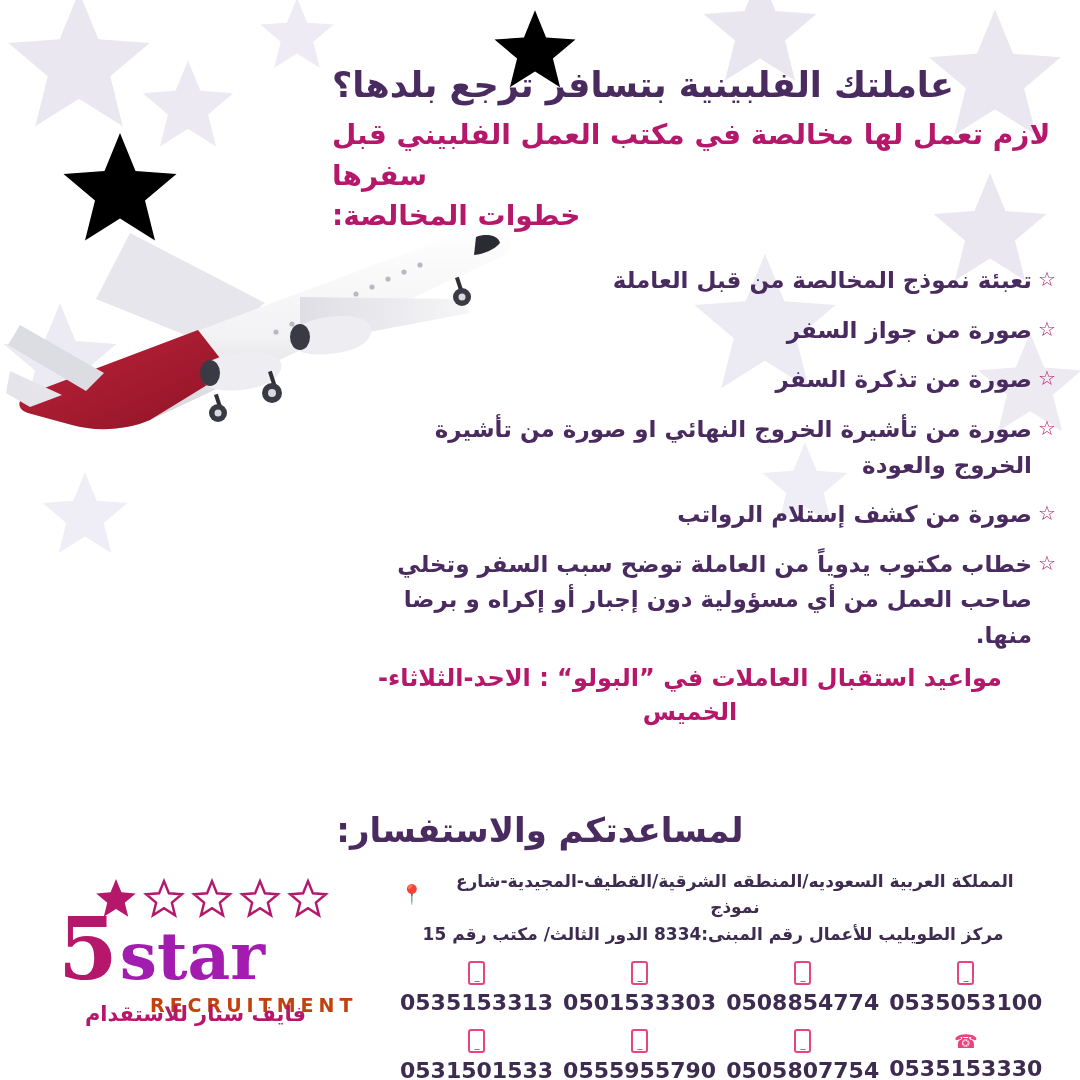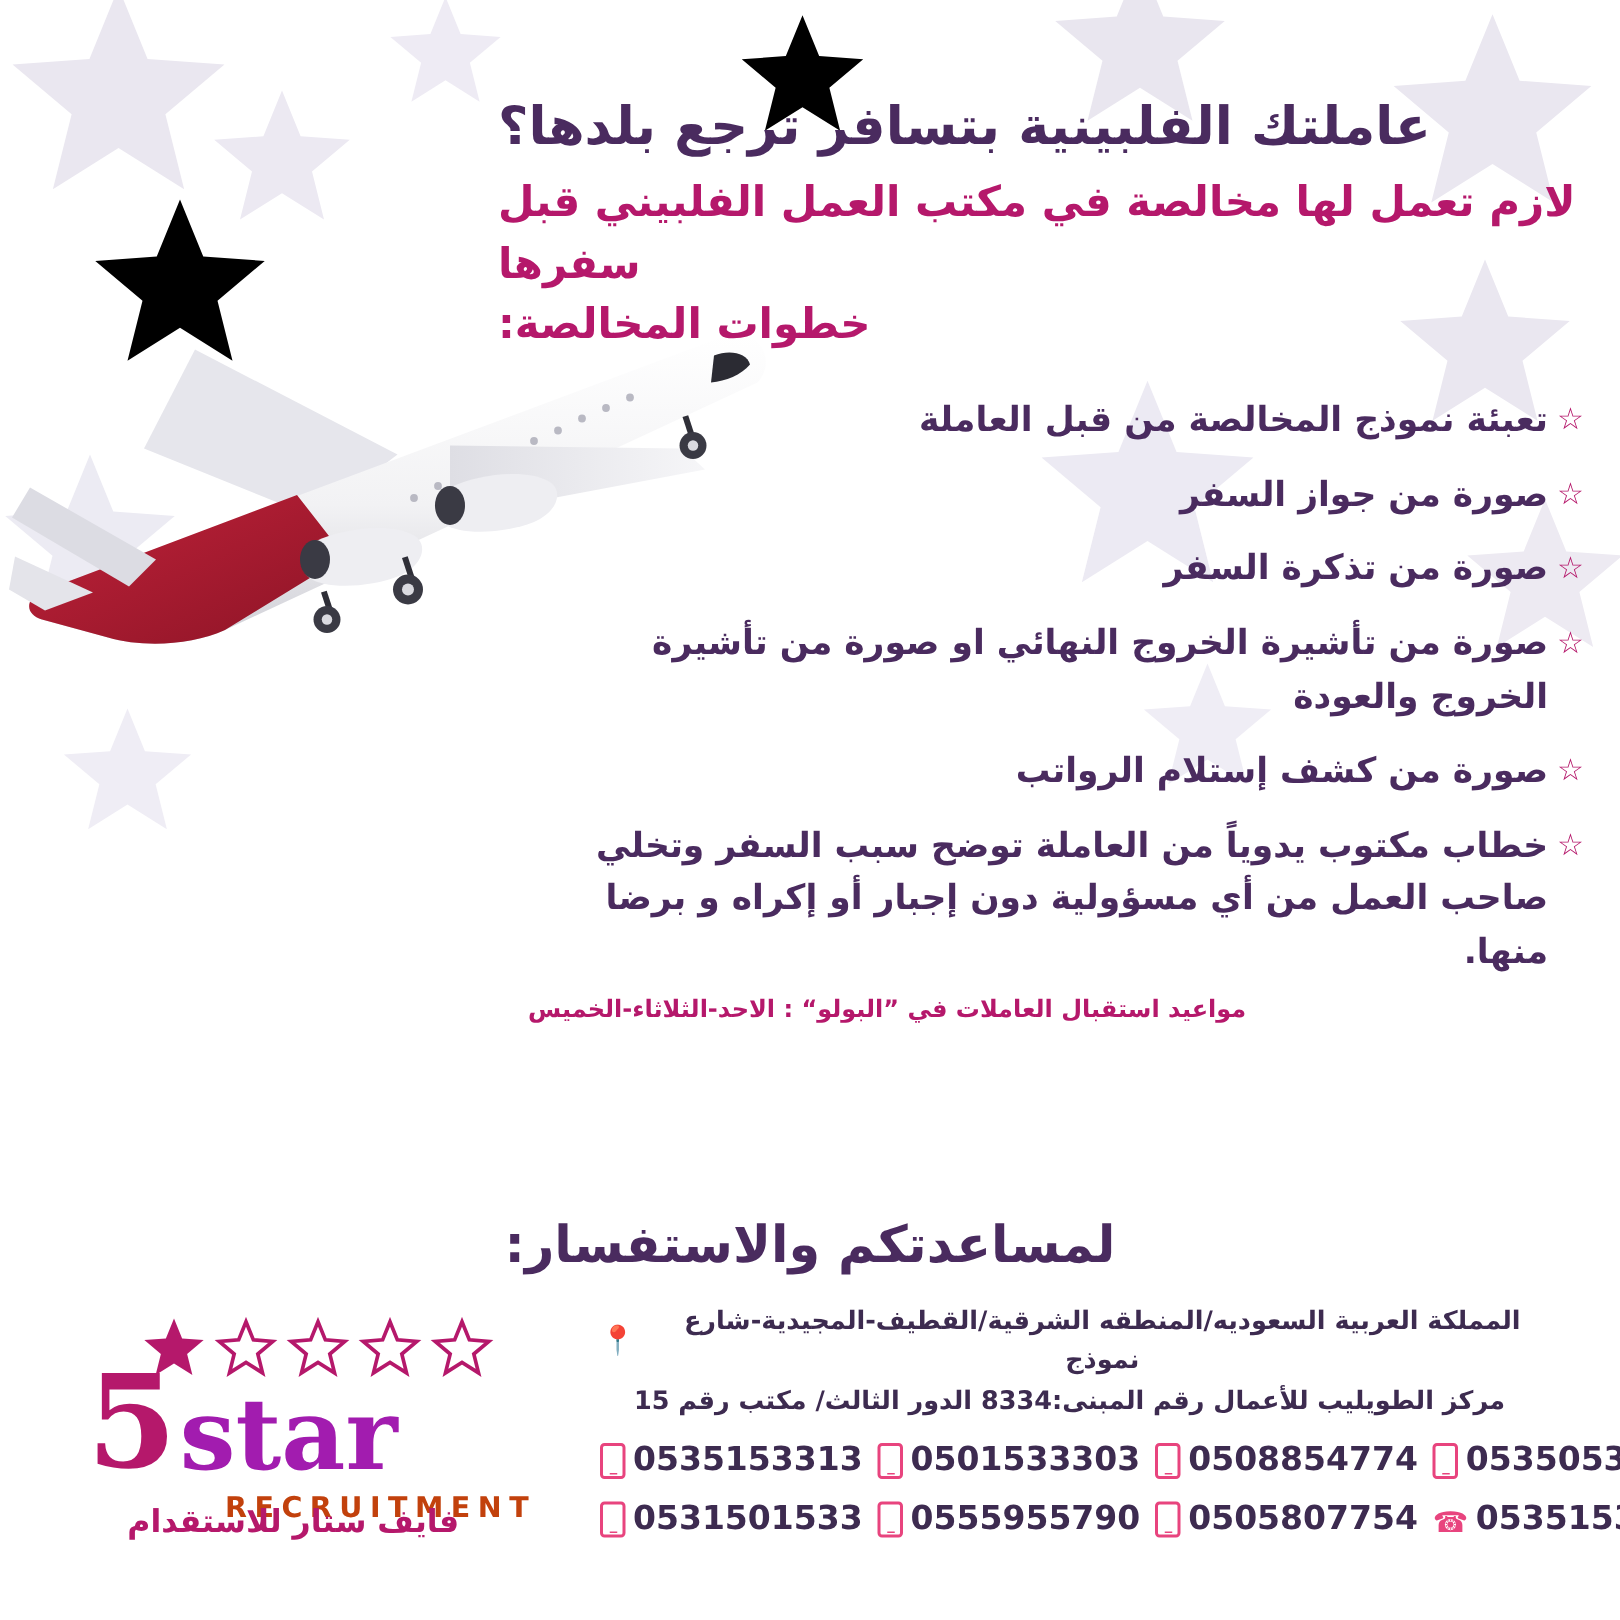--- a/index.html
+++ b/index.html
@@ -99,25 +99,25 @@
     font-weight: bold;
     color: #4a2b5f;
     line-height: 1.55;
     text-align: right;
     padding-top: 1px;
   }
 
   .schedule {
     position: absolute;
     top: 662px;
-    right: 28px;
+    right: 40px;
     width: 700px;
-    text-align: left;
-    direction: rtl;
-    font-size: 16px;
+    text-align: center;
+    direction: rtl;
+    font-size: 24px;
     font-weight: bold;
     color: #b5186b;
     line-height: 1.4;
   }
 
   
   .help-title {
     position: absolute;
     top: 810px;
     right: 0;
@@ -161,22 +161,22 @@
     display: flex;
     flex-direction: row;
     justify-content: flex-start;
     align-items: center;
     gap: 10px;
     margin-top: 14px;
     direction: ltr;
   }
   .phone-item {
     display: flex;
-    flex-direction: row;
-    align-items: flex-end;
+    flex-direction: column;
+    align-items: center;
     gap: 5px;
   }
   .phone-num {
     font-size: 22px;
     font-weight: bold;
     color: #3d2b50;
     letter-spacing: 0px;
   }
   .mobile-ico {
     width: 13px;

